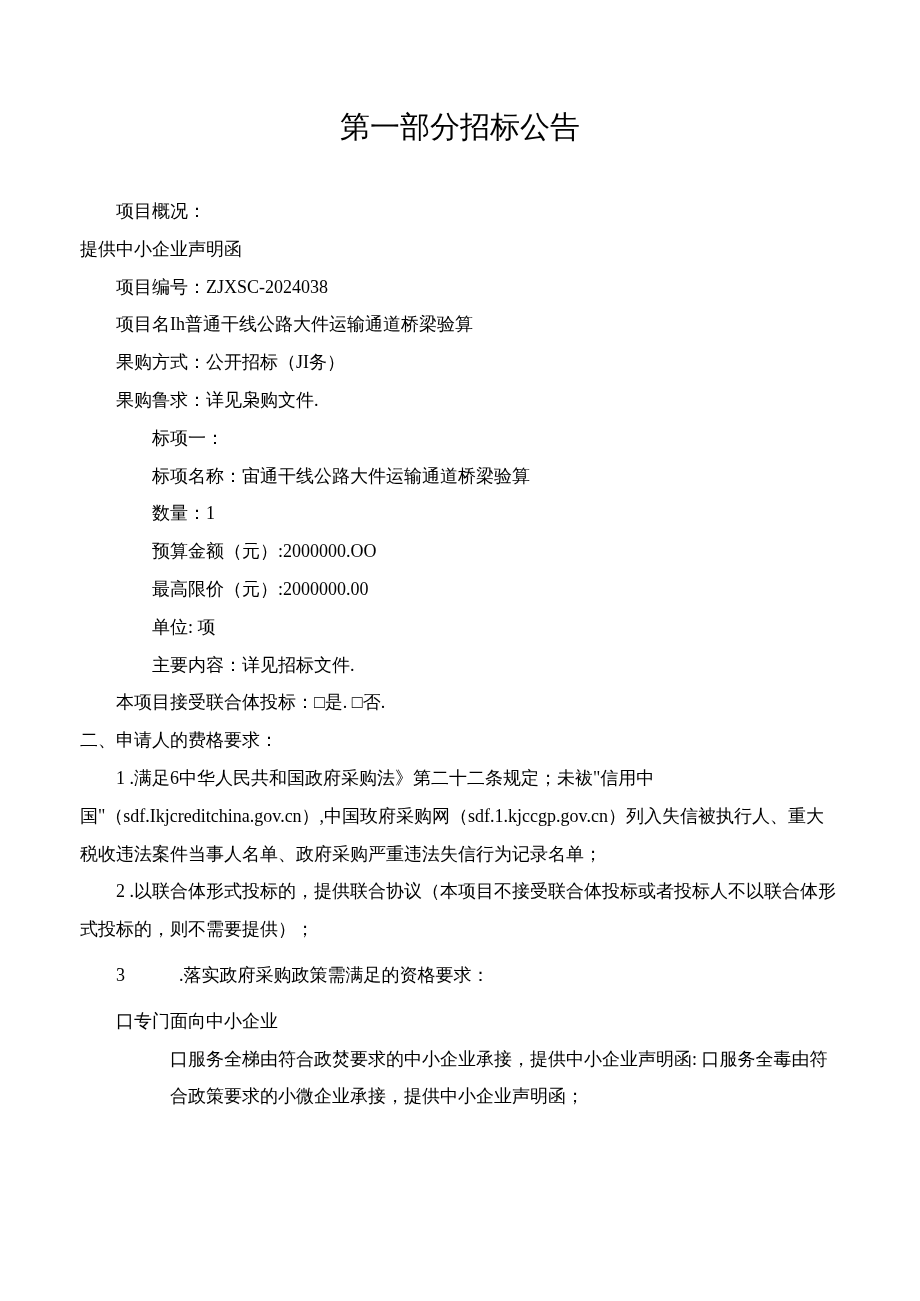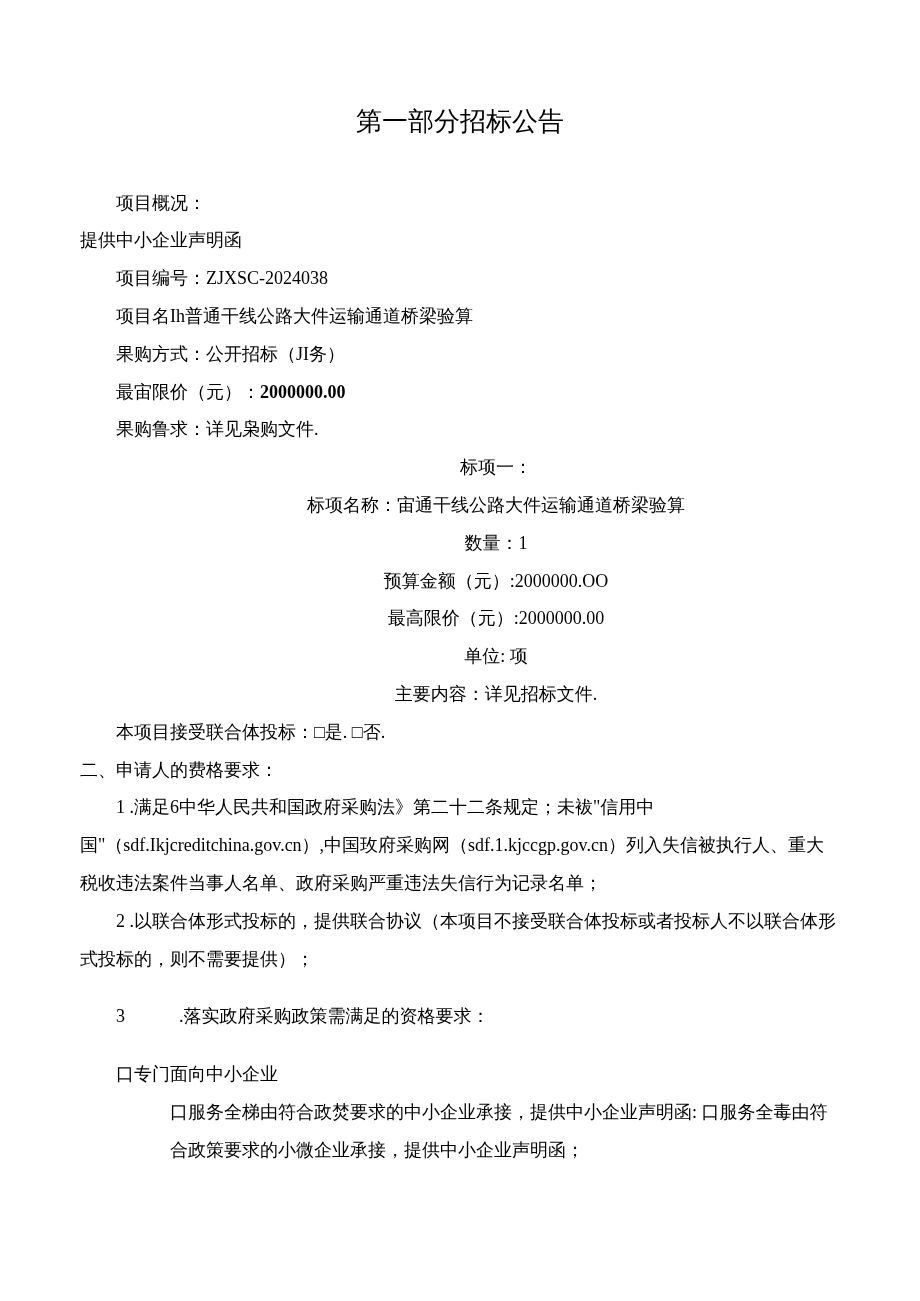--- a/index.html
+++ b/index.html
@@ -14,48 +14,47 @@
     min-height: 1301px;
     box-sizing: border-box;
     padding: 95px 80px 60px 80px;
     font-family: "Songti SC", "SimSun", "STSong", serif;
     color: #000;
     font-size: 18px;
     line-height: 2.1;
   }
   .title {
     text-align: center;
-    font-size: 26px;
+    font-size: 30px;
     font-family: "Kaiti SC", "KaiTi", "STKaiti", serif;
     margin-bottom: 35px;
   }
   .p-indent2 {
     text-indent: 2em;
   }
   .p-indent3 {
     text-indent: 3em;
   }
   .p-indent4 {
     text-indent: 4em;
-    text-align: center;
   }
   .p-indent0 {
     text-indent: 0;
   }
   .para-sub {
     padding-left: 5em;
     text-indent: 0;
   }
   .bold { font-weight: bold; }
   p { margin: 0; }
   .req-2 {
     padding-left: 0;
     text-indent: 2em;
   }
-  .gap { margin-top: 20px; }
+  .gap { margin-top: 8px; }
 </style>
 </head>
 <body>
 
 <div class="page">
 
   <div class="title">第一部分招标公告</div>
 
   <p class="p-indent2">项目概况：</p>
 
@@ -63,23 +62,20 @@
 
   <p class="p-indent2">
     <span>项目编号：</span><span>ZJXSC-2024038</span>
   </p>
 
   <p class="p-indent2">项目名Ih普通干线公路大件运输通道桥梁验算</p>
 
   <p class="p-indent2">果购方式：公开招标（JI务）</p>
 
 
-  <p class="p-indent2">
-    <span>最宙限价（元）：</span><span class="bold">2000000.00</span>
-  </p>
 
   <p class="p-indent2">果购鲁求：详见枭购文件.</p>
 
   <p class="p-indent4">标项一：</p>
   <p class="p-indent4">标项名称：宙通干线公路大件运输通道桥梁验算</p>
   <p class="p-indent4">数量：1</p>
   <p class="p-indent4">预算金额（元）:2000000.OO</p>
   <p class="p-indent4">最高限价（元）:2000000.00</p>
   <p class="p-indent4">单位: 项</p>
   <p class="p-indent4">主要内容：详见招标文件.</p>

